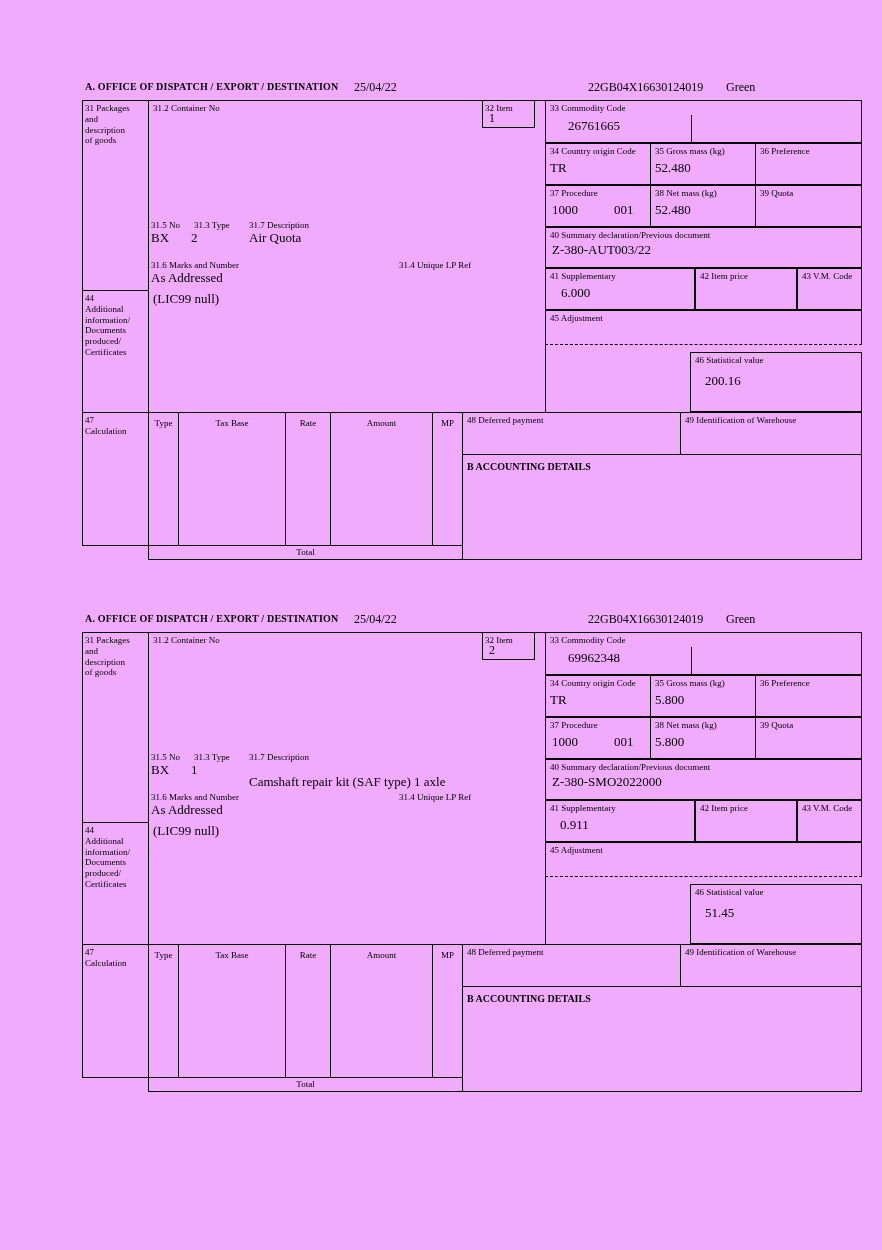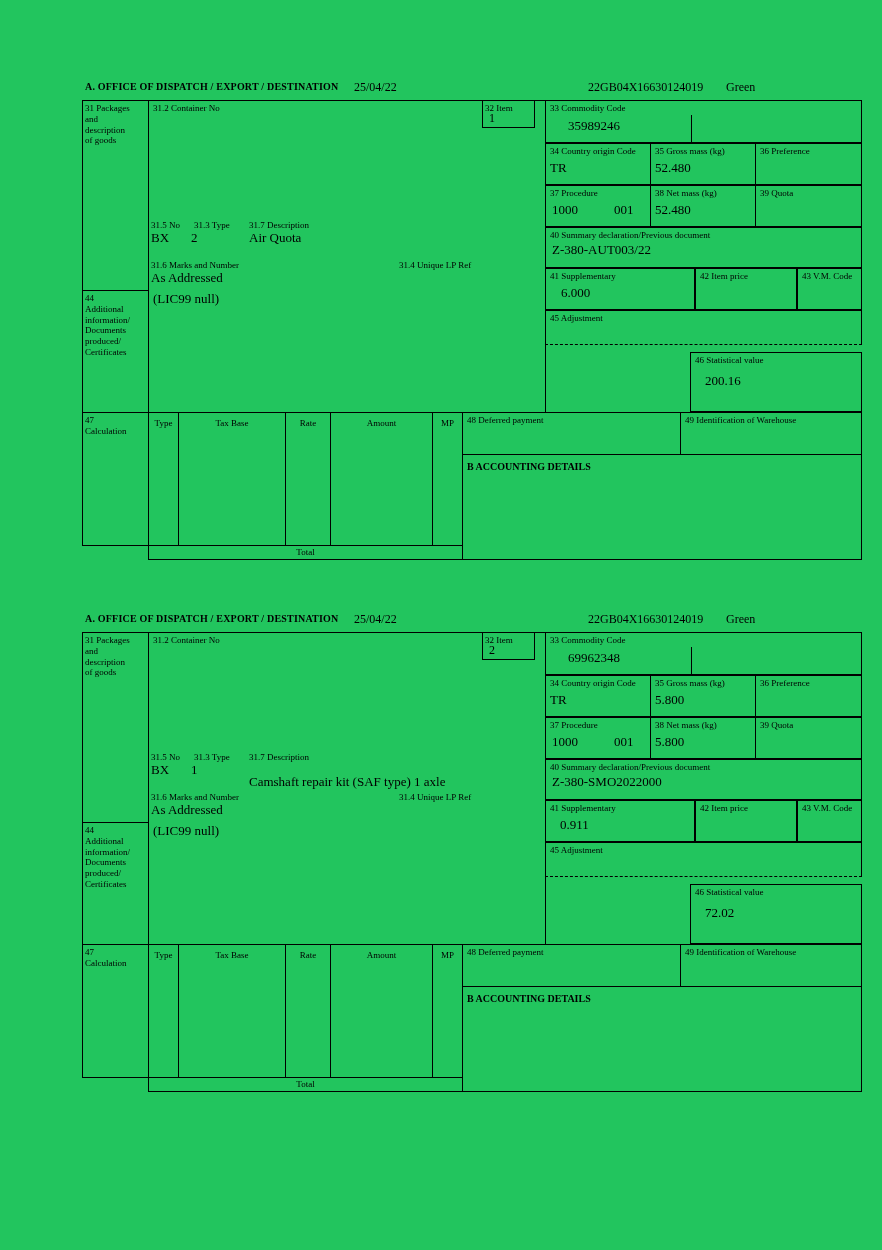--- a/index.html
+++ b/index.html
@@ -1,16 +1,16 @@
 <!DOCTYPE html>
 <html><head>
 <meta charset="utf-8">
 <style>
   html,body{margin:0;padding:0;background:#fff;}
-  #page{position:relative;width:882px;height:1250px;background:#22c55e;overflow:hidden;
+  #page{position:relative;width:882px;height:1250px;background:#f0abfc;overflow:hidden;
         font-family:"Liberation Serif","DejaVu Serif",serif;color:#000;}
   .block{position:absolute;left:82px;width:781px;height:481px;}
   .bx{position:absolute;border:1px solid #000;box-sizing:border-box;}
   .lbl{position:absolute;font-size:9px;line-height:1.2;white-space:pre-line;}
   .val{position:absolute;font-size:13px;white-space:nowrap;}
   .vtxt{position:absolute;font-size:12px;white-space:nowrap;}
   .hdr{position:absolute;font-size:10px;font-weight:bold;white-space:nowrap;letter-spacing:.2px;}
   .tick{position:absolute;width:1px;background:#000;}
   .dashv{position:absolute;width:0;border-left:1px dashed #000;}
   .dashed-bottom{border-bottom-style:dashed;}
@@ -59,21 +59,21 @@
     <div class="val" style="left:4px;top:190px">(LIC99 null)</div>
   </div>
 
   <div class="bx" style="left:400px;top:20px;width:53px;height:28px">
     <div class="lbl" style="left:2px;top:2px;white-space:nowrap">32 Item</div>
     <div class="val" style="left:6px;top:10px;font-size:12px">1</div>
   </div>
 
   <div class="bx" style="left:463px;top:20px;width:317px;height:43px">
     <div class="lbl" style="left:4px;top:2px;white-space:nowrap">33 Commodity Code</div>
-    <div class="val" style="left:22px;top:17px">35989246</div>
+    <div class="val" style="left:22px;top:17px">26761665</div>
     <div class="tick" style="left:145px;top:14px;height:27px"></div>
   </div>
 
   <div class="bx" style="left:463px;top:63px;width:106px;height:42px">
     <div class="lbl" style="left:4px;top:2px;white-space:nowrap">34 Country origin Code</div>
     <div class="val" style="left:4px;top:16px">TR</div>
   </div>
   <div class="bx" style="left:568px;top:63px;width:106px;height:42px">
     <div class="lbl" style="left:4px;top:2px;white-space:nowrap">35 Gross mass (kg)</div>
     <div class="val" style="left:4px;top:16px">52.480</div>
@@ -241,21 +241,21 @@
     <div class="lbl" style="left:4px;top:2px;white-space:nowrap">43 V.M. Code</div>
   </div>
 
   <div class="bx dashed-bottom" style="left:463px;top:230px;width:317px;height:35px">
     <div class="lbl" style="left:4px;top:2px;white-space:nowrap">45 Adjustment</div>
   </div>
   <div class="dashv" style="left:463px;top:265px;height:67px"></div>
 
   <div class="bx" style="left:608px;top:272px;width:172px;height:60px">
     <div class="lbl" style="left:4px;top:2px;white-space:nowrap">46 Statistical value</div>
-    <div class="val" style="left:14px;top:20px">72.02</div>
+    <div class="val" style="left:14px;top:20px">51.45</div>
   </div>
 
   <div class="bx" style="left:66px;top:332px;width:31px;height:134px">
     <div class="colhead">Type</div>
   </div>
   <div class="bx" style="left:96px;top:332px;width:108px;height:134px">
     <div class="colhead">Tax Base</div>
   </div>
   <div class="bx" style="left:203px;top:332px;width:46px;height:134px">
     <div class="colhead">Rate</div>

